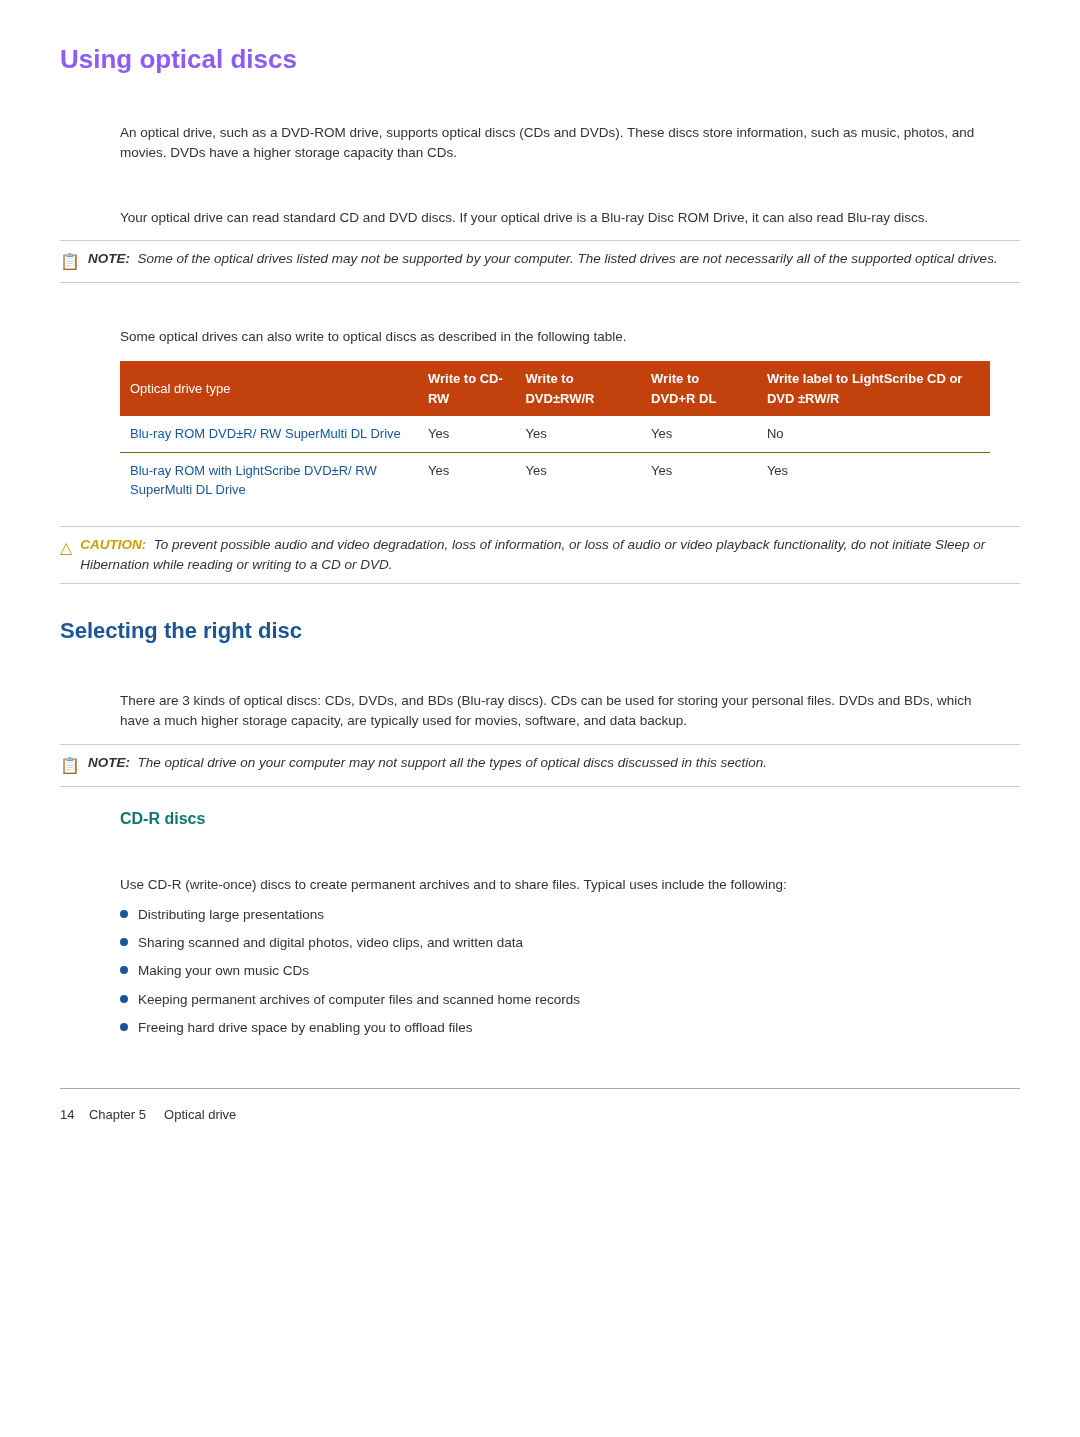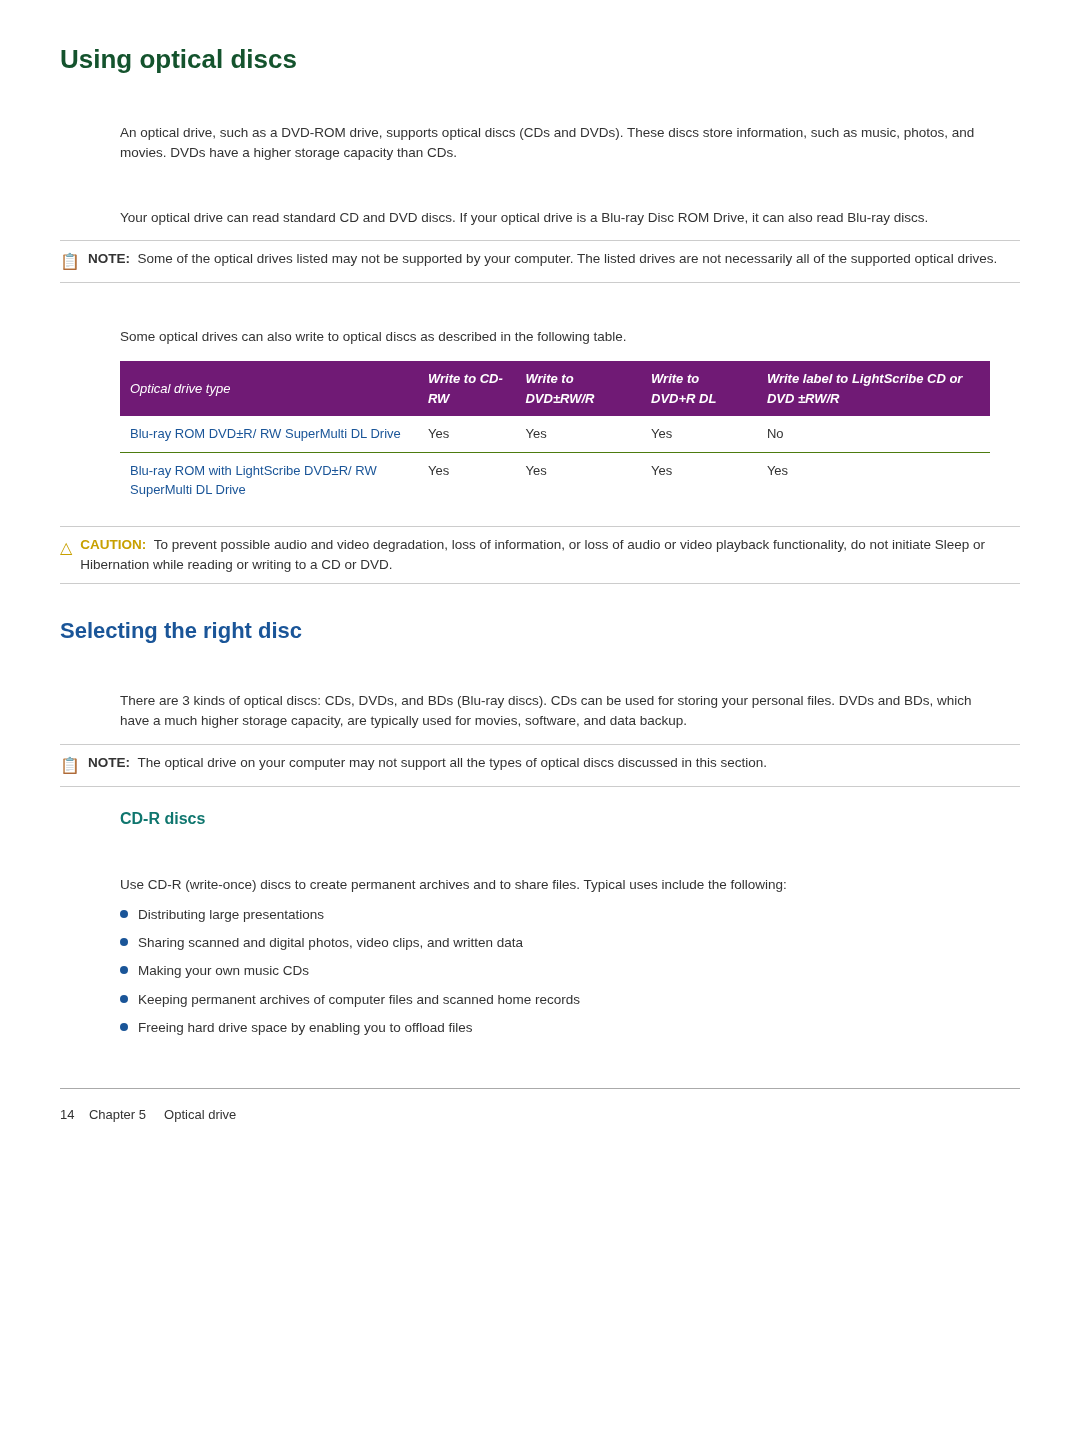--- a/index.html
+++ b/index.html
@@ -8,21 +8,21 @@
       font-size: 14px;
       color: #333;
       background: #fff;
       padding: 40px 60px 60px 60px;
       line-height: 1.5;
     }
 
     h1.section-title {
       font-size: 26px;
       font-weight: bold;
-      color: #14532d;
+      color: #8b5cf6;
       margin-bottom: 18px;
     }
 
     h2.section-title {
       font-size: 22px;
       font-weight: bold;
       color: #1a5598;
       margin-bottom: 14px;
       margin-top: 30px;
     }
@@ -64,20 +64,21 @@
       margin-top: 1px;
     }
 
     .note-label {
       font-weight: bold;
       font-size: 13.5px;
     }
 
     .note-text {
       font-size: 13.5px;
+      font-style: italic;
     }
 
     .caution-box {
       display: flex;
       align-items: flex-start;
       border-top: 1px solid #ccc;
       border-bottom: 1px solid #ccc;
       padding: 8px 0;
       margin: 18px 0;
       gap: 8px;
@@ -98,23 +99,22 @@
 
     
     .optical-table {
       width: 100%;
       border-collapse: collapse;
       margin: 14px 0 10px 0;
       font-size: 13px;
     }
 
     .optical-table thead tr {
-      background-color: #701a75;
+      background-color: #c2410c;
       color: #fff;
-      font-style: italic;
     }
 
     .optical-table thead th {
       padding: 8px 10px;
       text-align: left;
       font-weight: bold;
       font-size: 13px;
       border: none;
     }
 

